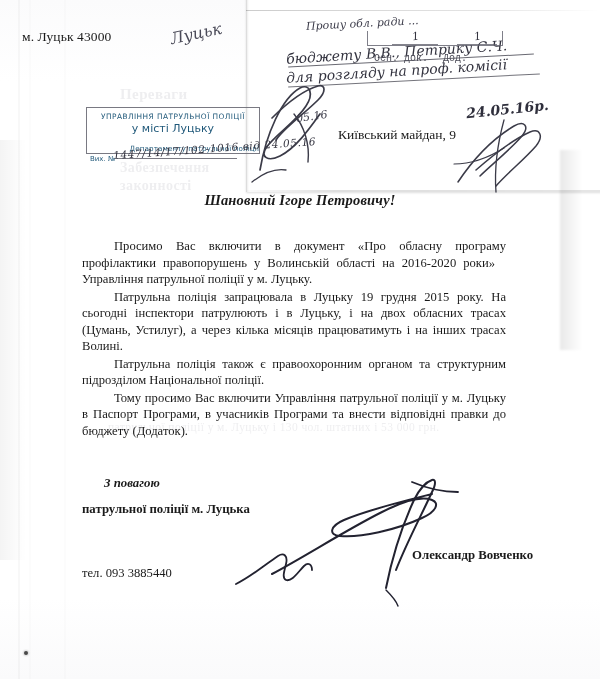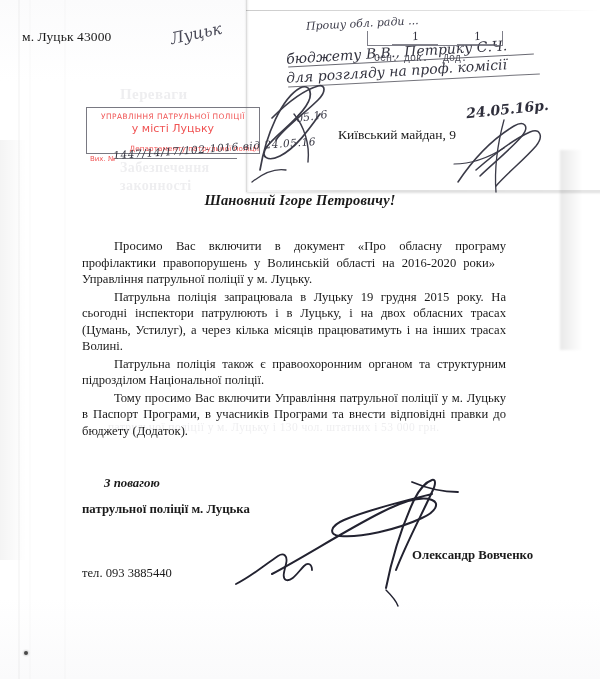--- a/index.html
+++ b/index.html
@@ -133,21 +133,21 @@
   .phone{
     position:absolute;left:82px;top:566px;
     font-size:12.6px;font-weight:normal;
   }
   
   .stamp{
     position:absolute;left:86px;top:107px;
     width:174px;height:47px;
     border:1.1px solid #6e6e78;
     box-sizing:border-box;
-    color:#ef4444;
+    color:#0c4a6e;
     font-family:"DejaVu Sans", sans-serif;
     opacity:.92;
   }
   .stamp .l1{
     text-align:center;font-size:7.4px;letter-spacing:.45px;
     margin-top:3.5px;white-space:nowrap;
   }
   .stamp .l2{
     text-align:center;font-size:11px;margin-top:1px;
   }

